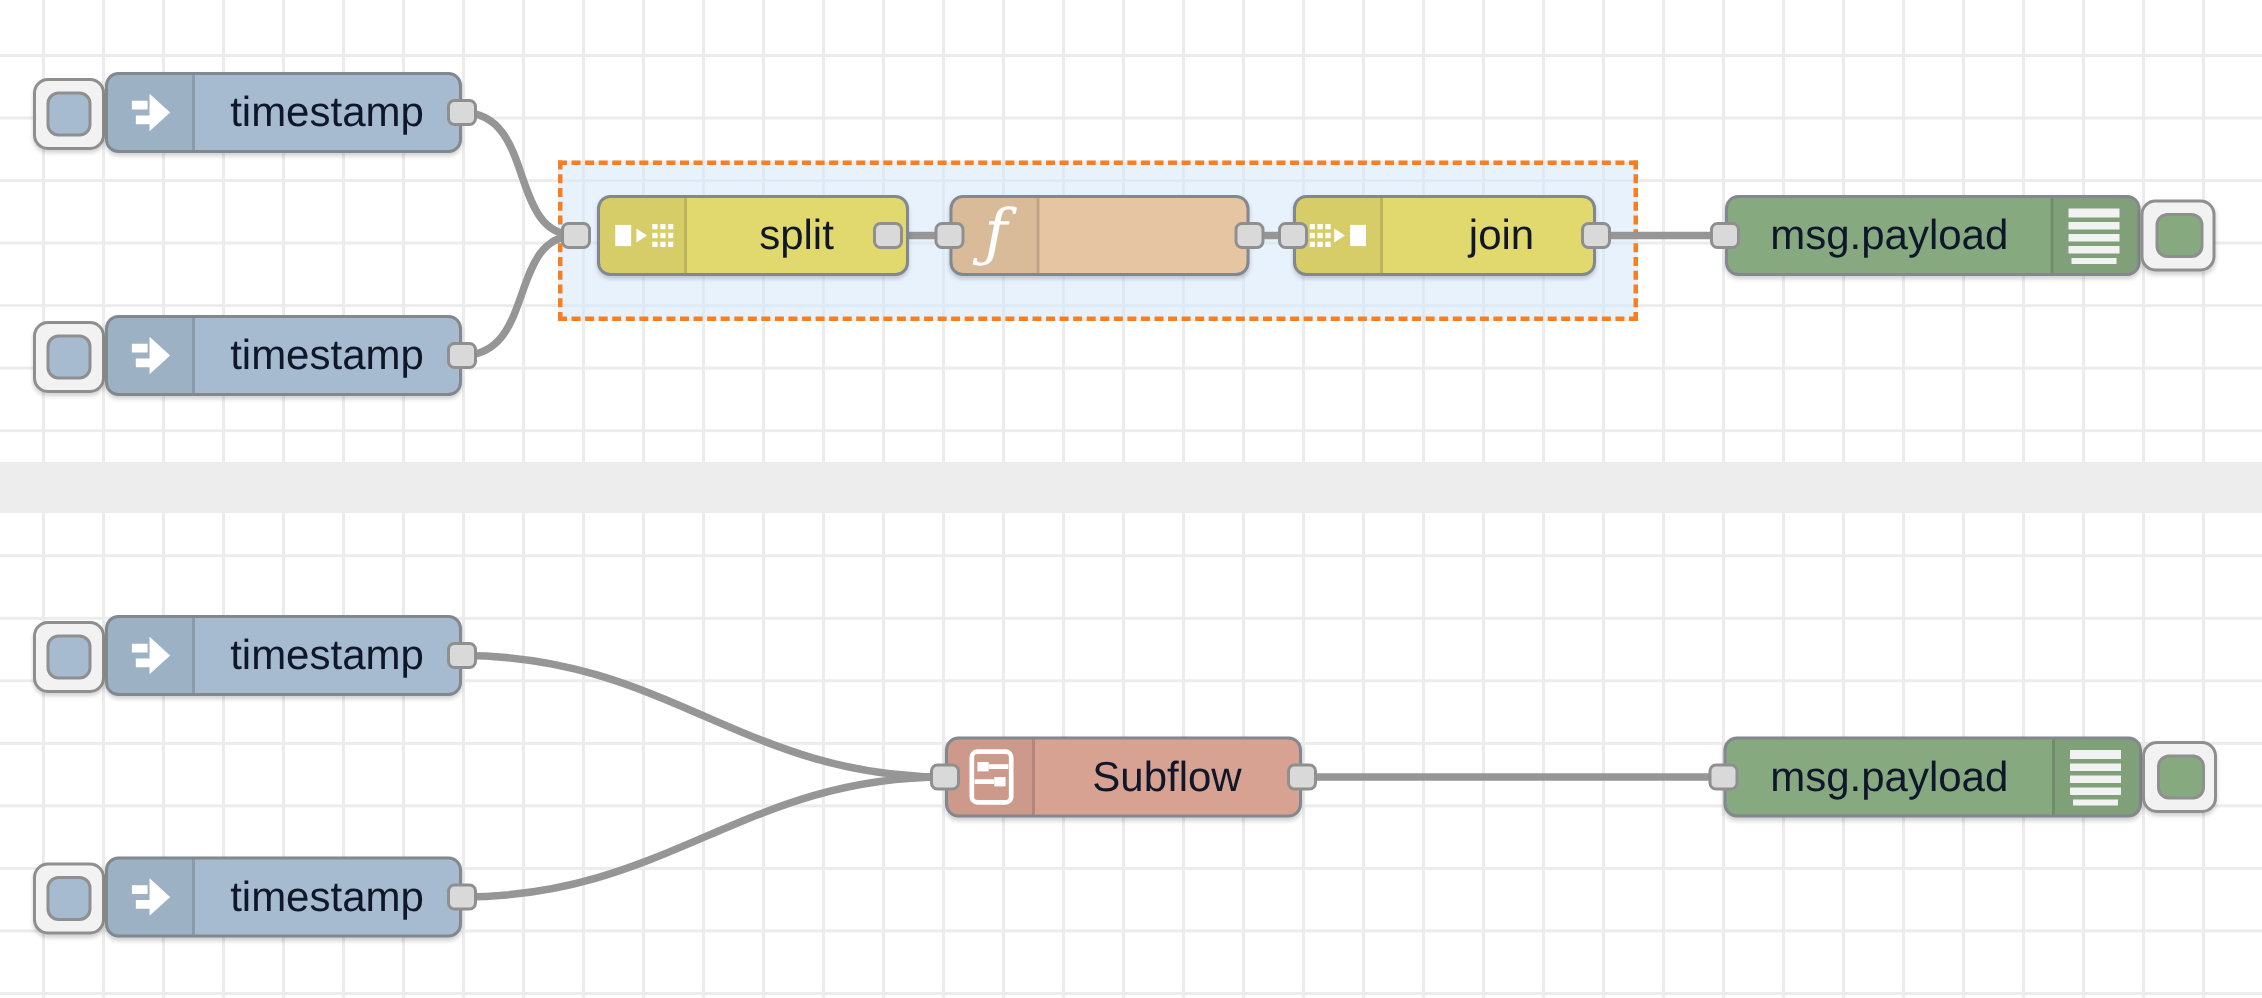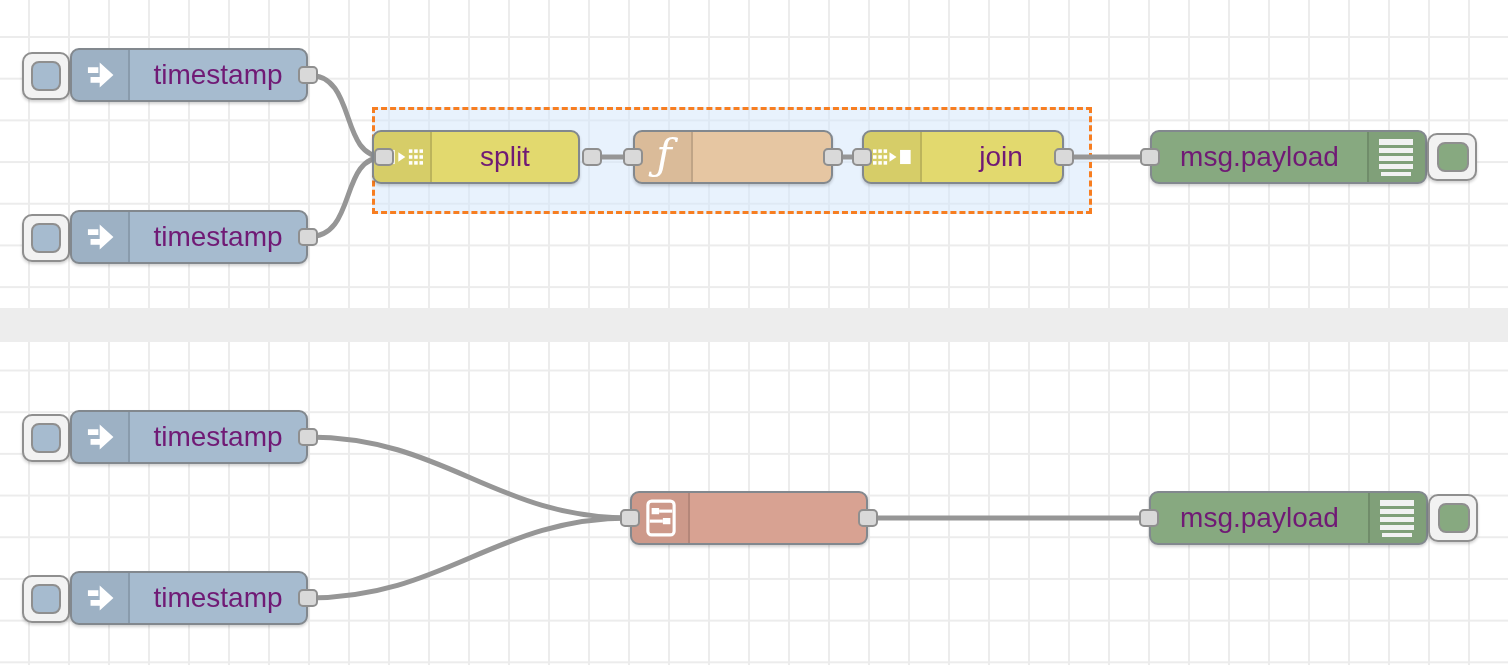--- a/index.html
+++ b/index.html
@@ -33,21 +33,21 @@
   }
   .icon-region.sep-right::after{
     content:"";position:absolute;right:0;top:0;bottom:0;width:2px;background:rgba(0,0,0,0.12);
   }
   .icon-region.right{border-radius:0 7px 7px 0;}
   .icon-region.right::before{
     content:"";position:absolute;left:0;top:0;bottom:0;width:2px;background:rgba(0,0,0,0.12);
   }
   .label{
     flex:1;display:flex;align-items:center;justify-content:center;
-    font-size:28px;color:#701a75;white-space:nowrap;
+    font-size:28px;color:#0f172a;white-space:nowrap;
   }
   .inject{background:#a6bbcf;}
   .splitjoin{background:#e2d96e;}
   .function{background:#e6c6a2;}
   .debug{background:#87a980;}
   .subflow{background:#d8a292;}
   .fn-glyph{
     font-family:"DejaVu Serif","Liberation Serif",serif;font-style:italic;
     font-size:42px;color:#fff;line-height:1;margin-top:-4px;
   }
@@ -100,21 +100,21 @@
   <div class="btn-inner blue" style="left:31px;top:223px;width:30px;height:30px;"></div>
   <div class="node inject" style="left:70px;top:210px;width:238px;">
     <div class="icon-region sep-right">
       <svg viewBox="0 0 26 26" width="34" height="34">
           <path fill="#fff" d="M3 7h8v4.5H3z M5 14.5h8V19H5z M12 3.5l10.5 9.5L12 22.5z"></path>
         </svg>
     </div>
     <span class="label">timestamp</span>
   </div>
 
-  <div class="node splitjoin" style="left:372px;top:130px;width:208px;">
+  <div class="node splitjoin" style="left:398px;top:130px;width:208px;">
     <div class="icon-region sep-right">
       <svg viewBox="0 0 34 22" width="40" height="26">
         <g fill="#fff">
           <rect x="1" y="5" width="9" height="12"></rect>
           <path d="M13 7l6 4-6 4z"></path>
           <rect x="22" y="4.5" width="3" height="3"></rect>
             <rect x="26.5" y="4.5" width="3" height="3"></rect>
             <rect x="31" y="4.5" width="3" height="3"></rect>
           <rect x="22" y="9.5" width="3" height="3"></rect>
             <rect x="26.5" y="9.5" width="3" height="3"></rect>
@@ -198,20 +198,21 @@
   <div class="node subflow" style="left:630px;top:491px;width:238px;">
     <div class="icon-region sep-right">
       <svg viewBox="0 0 24 30" width="30" height="38">
         <rect x="1.5" y="1.5" width="21" height="27" rx="3" fill="none" stroke="#fff" stroke-width="2.5"></rect>
         <rect x="4.5" y="7" width="6" height="5" fill="#fff"></rect>
         <line x1="10.5" y1="9.5" x2="21" y2="9.5" stroke="#fff" stroke-width="2.5"></line>
         <line x1="3" y1="17.5" x2="13.5" y2="17.5" stroke="#fff" stroke-width="2.5"></line>
         <rect x="13.5" y="15" width="6" height="5" fill="#fff"></rect>
       </svg>
     </div>
+    <span class="label">Subflow</span>
   </div>
 
   <div class="node debug" style="left:1149px;top:491px;width:279px;">
     <span class="label">msg.payload</span>
     <div class="icon-region right">
       <svg viewBox="0 0 36 40" width="36" height="40">
         <g fill="#f2f2f2">
           <rect x="1" y="2" width="34" height="6"></rect>
           <rect x="1" y="11" width="34" height="5"></rect>
           <rect x="1" y="19" width="34" height="5"></rect>

